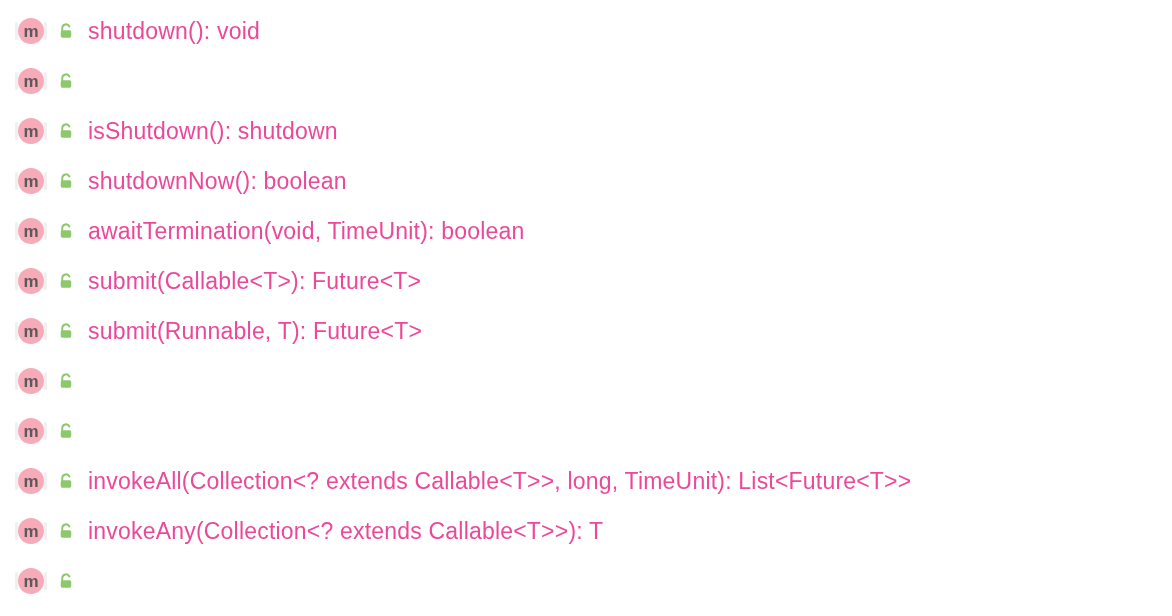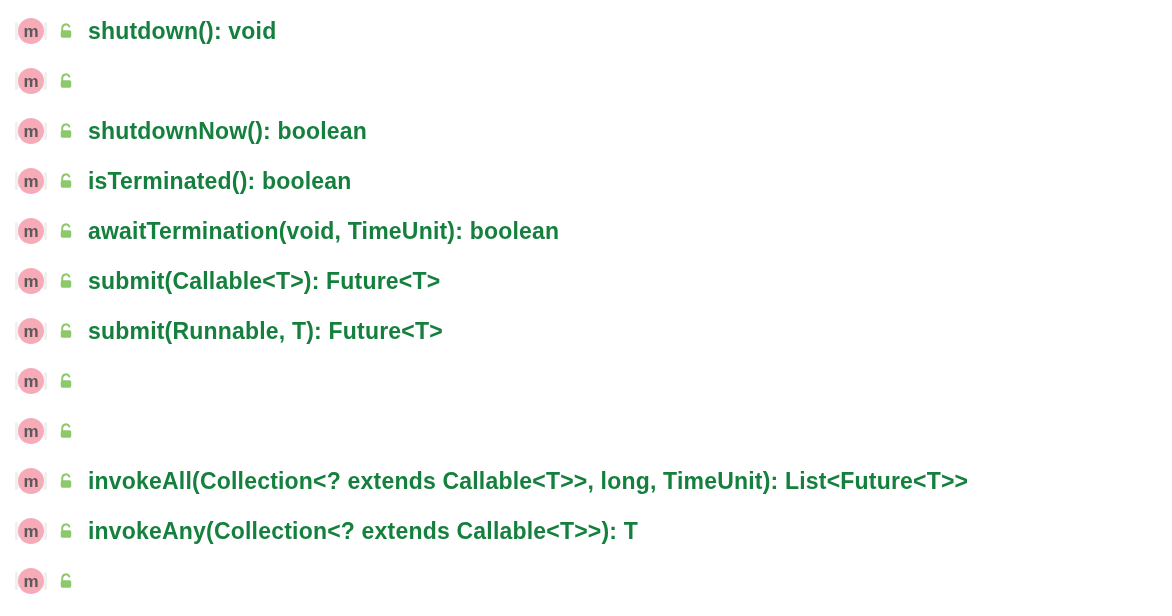--- a/index.html
+++ b/index.html
@@ -62,23 +62,22 @@
       flex-shrink: 0;
       display: flex;
       align-items: center;
       justify-content: center;
     }
     .lock-icon svg {
       width: 18px;
       height: 18px;
     }
     .method-label {
-      color: #15803d;
+      color: #ec4899;
       letter-spacing: 0.2px;
-      font-weight: bold;
     }
   </style>
 </head>
 <body>
 
 <div class="method-list">
 
   <div class="method-row">
     <span class="method-icon">
         <span class="method-letter">m</span>
@@ -107,46 +106,46 @@
   <div class="method-row">
     <span class="method-icon">
         <span class="method-letter">m</span>
       </span>
     <span class="lock-icon">
         <svg viewBox="0 0 24 24" fill="none">
           <path d="M7 11V8a5 5 0 0 1 9.5-2" stroke="#8cc96a" stroke-width="2.6" stroke-linecap="round"></path>
           <rect x="5" y="11" width="14" height="10" rx="2.2" fill="#8cc96a"></rect>
         </svg>
       </span>
+    <span class="method-label">isShutdown(): shutdown</span>
+  </div>
+
+  <div class="method-row">
+    <span class="method-icon">
+        <span class="method-letter">m</span>
+      </span>
+    <span class="lock-icon">
+        <svg viewBox="0 0 24 24" fill="none">
+          <path d="M7 11V8a5 5 0 0 1 9.5-2" stroke="#8cc96a" stroke-width="2.6" stroke-linecap="round"></path>
+          <rect x="5" y="11" width="14" height="10" rx="2.2" fill="#8cc96a"></rect>
+        </svg>
+      </span>
     <span class="method-label">shutdownNow(): boolean</span>
   </div>
 
   <div class="method-row">
     <span class="method-icon">
         <span class="method-letter">m</span>
       </span>
     <span class="lock-icon">
         <svg viewBox="0 0 24 24" fill="none">
           <path d="M7 11V8a5 5 0 0 1 9.5-2" stroke="#8cc96a" stroke-width="2.6" stroke-linecap="round"></path>
           <rect x="5" y="11" width="14" height="10" rx="2.2" fill="#8cc96a"></rect>
         </svg>
       </span>
-    <span class="method-label">isTerminated(): boolean</span>
-  </div>
-
-  <div class="method-row">
-    <span class="method-icon">
-        <span class="method-letter">m</span>
-      </span>
-    <span class="lock-icon">
-        <svg viewBox="0 0 24 24" fill="none">
-          <path d="M7 11V8a5 5 0 0 1 9.5-2" stroke="#8cc96a" stroke-width="2.6" stroke-linecap="round"></path>
-          <rect x="5" y="11" width="14" height="10" rx="2.2" fill="#8cc96a"></rect>
-        </svg>
-      </span>
     <span class="method-label">awaitTermination(void, TimeUnit): boolean</span>
   </div>
 
   <div class="method-row">
     <span class="method-icon">
         <span class="method-letter">m</span>
       </span>
     <span class="lock-icon">
         <svg viewBox="0 0 24 24" fill="none">
           <path d="M7 11V8a5 5 0 0 1 9.5-2" stroke="#8cc96a" stroke-width="2.6" stroke-linecap="round"></path>

